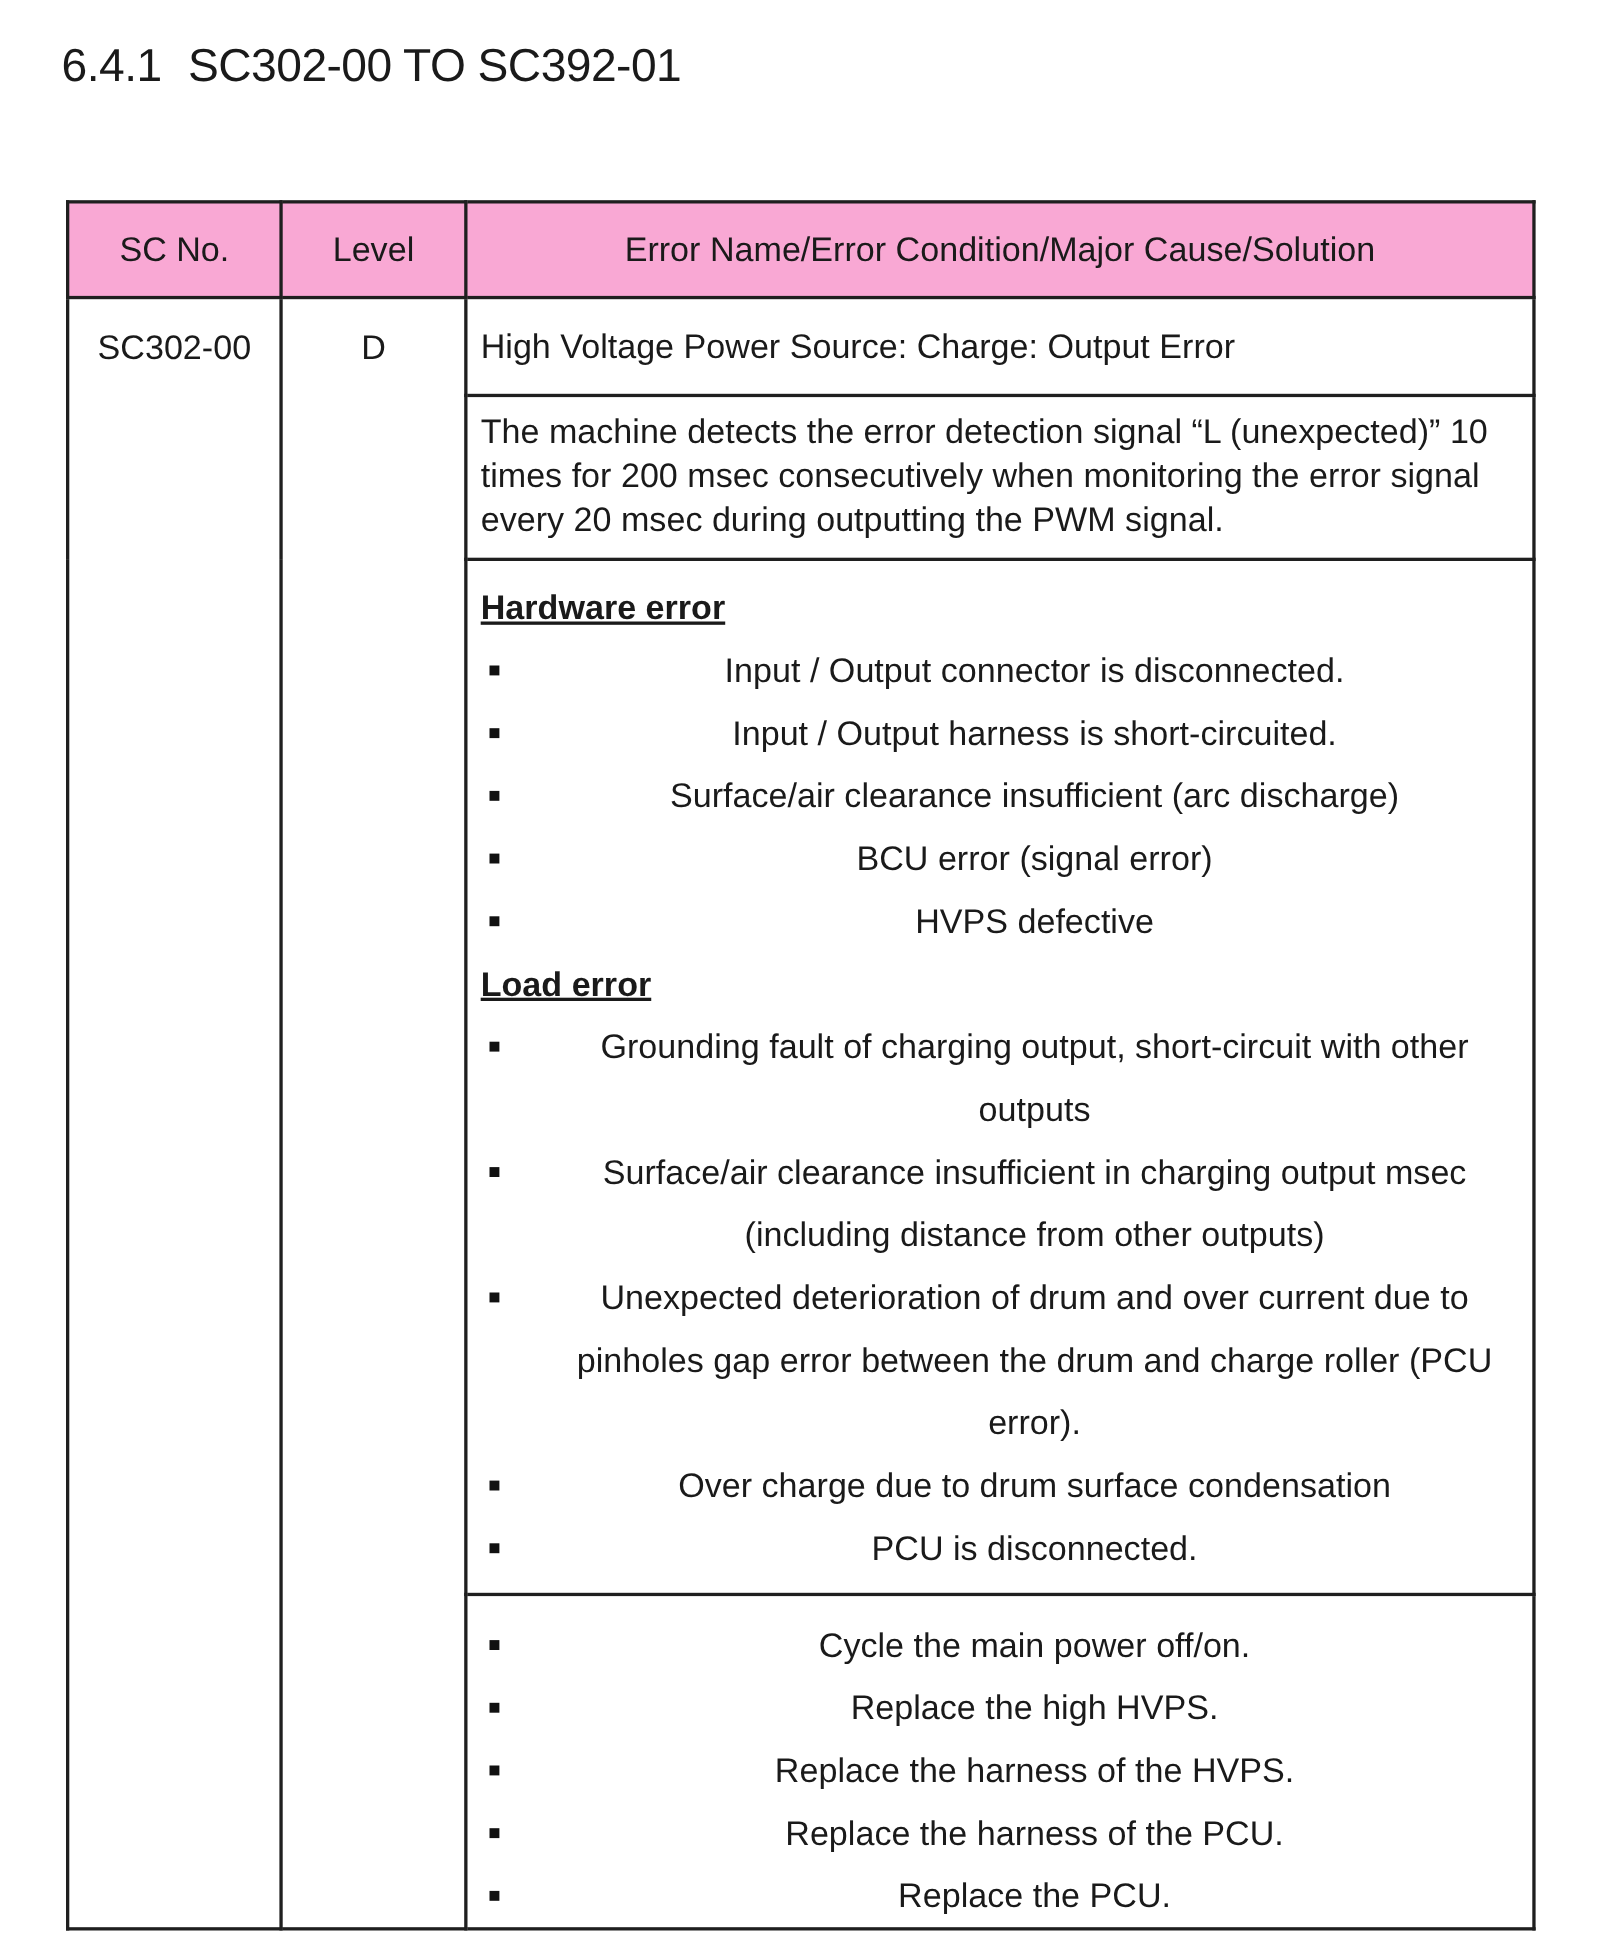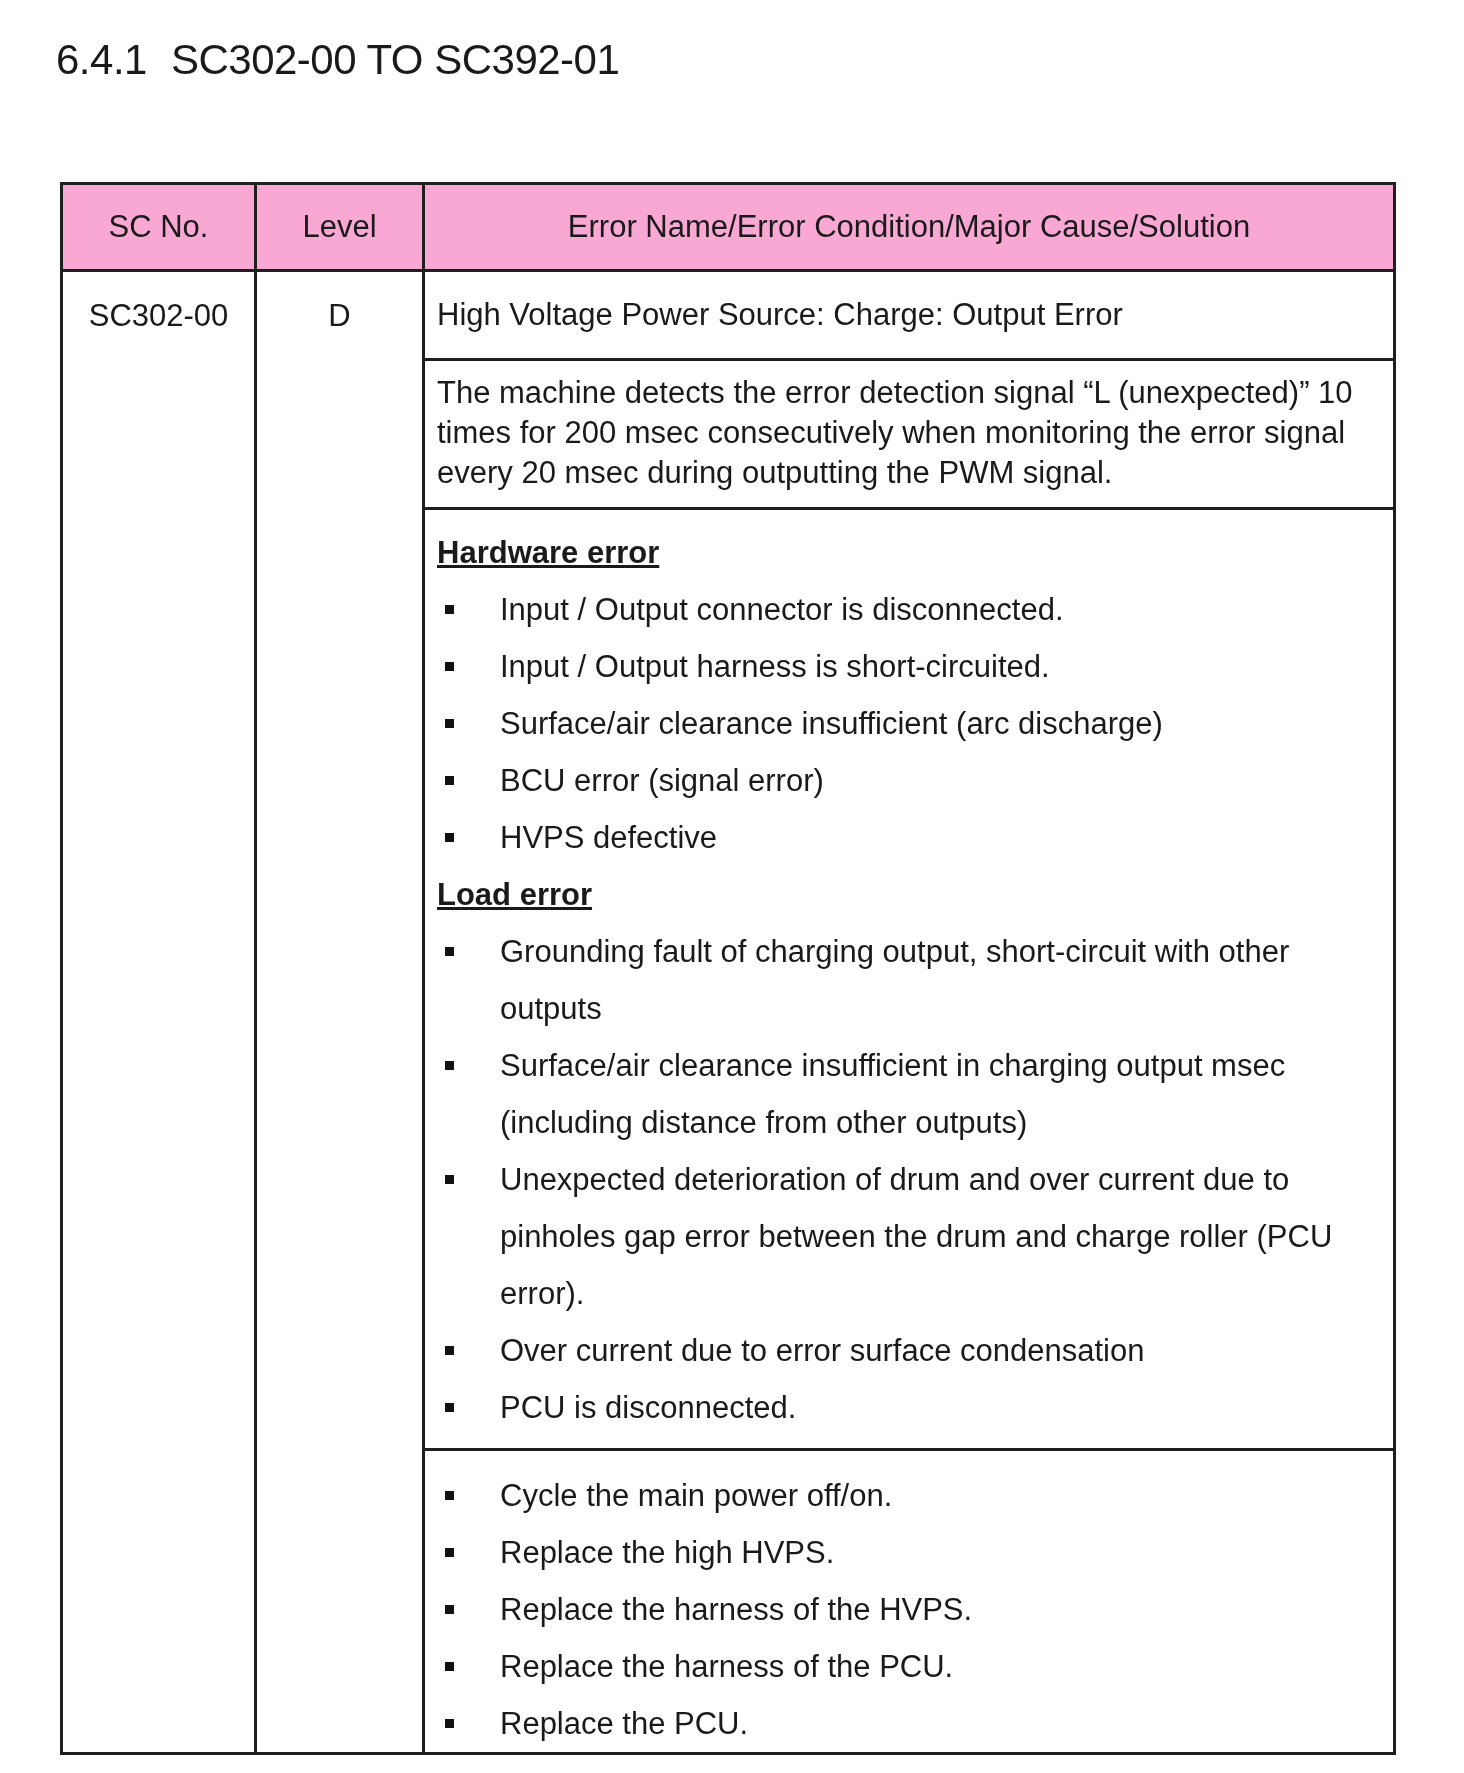--- a/index.html
+++ b/index.html
@@ -13,21 +13,21 @@
   table.sc th, table.sc td { border:3px solid #1f1f1f; vertical-align:top; }
   table.sc th { background:#f9a8d4; font-weight:normal; height:82px; vertical-align:middle;
                 text-align:center; }
   col.c1 { width:194px; } col.c2 { width:168px; } col.c3 { width:auto; }
   td.left { text-align:center; padding-top:26px; border-bottom:none; }
   td.name { padding:18px 12px; height:50px; line-height:50px; }
   td.cond { padding:12px 12px 14px 12px; line-height:40px; }
   td.cause { padding:14px 12px 12px 12px; line-height:57px; }
   td.sol { padding:16px 12px 0 12px; line-height:57px; border-bottom:none; height:260px; }
   .subhead { font-weight:bold;text-decoration:underline; }
-  ul.bl { list-style:none; margin:0; padding:0; }
+  ul.bl { list-style:none; margin:0; padding:0;text-align:center; }
   ul.bl li { position:relative; padding-left:63px; }
   ul.bl li::before { content:""; position:absolute; left:8px; top:24px; width:9px; height:9px;
                      background:#111; }
 </style>
 </head>
 <body>
 
 <h1 class="heading">
   <span class="num">6.4.1</span><span>SC302-00 TO SC392-01</span>
 </h1>
@@ -62,21 +62,21 @@
           <li>Input / Output harness is short-circuited.</li>
           <li>Surface/air clearance insufficient (arc discharge)</li>
           <li>BCU error (signal error)</li>
           <li>HVPS defective</li>
         </ul>
         <div class="subhead">Load error</div>
         <ul class="bl">
           <li>Grounding fault of charging output, short-circuit with other outputs</li>
           <li>Surface/air clearance insufficient in charging output msec (including distance from other outputs)</li>
           <li>Unexpected deterioration of drum and over current due to pinholes gap error between the drum and charge roller (PCU error).</li>
-          <li>Over current due to error surface condensation</li>
+          <li>Over charge due to drum surface condensation</li>
           <li>PCU is disconnected.</li>
         </ul>
       </td>
     </tr>
     <tr>
       <td class="sol">
         <ul class="bl">
           <li>Cycle the main power off/on.</li>
           <li>Replace the high HVPS.</li>
           <li>Replace the harness of the HVPS.</li>

